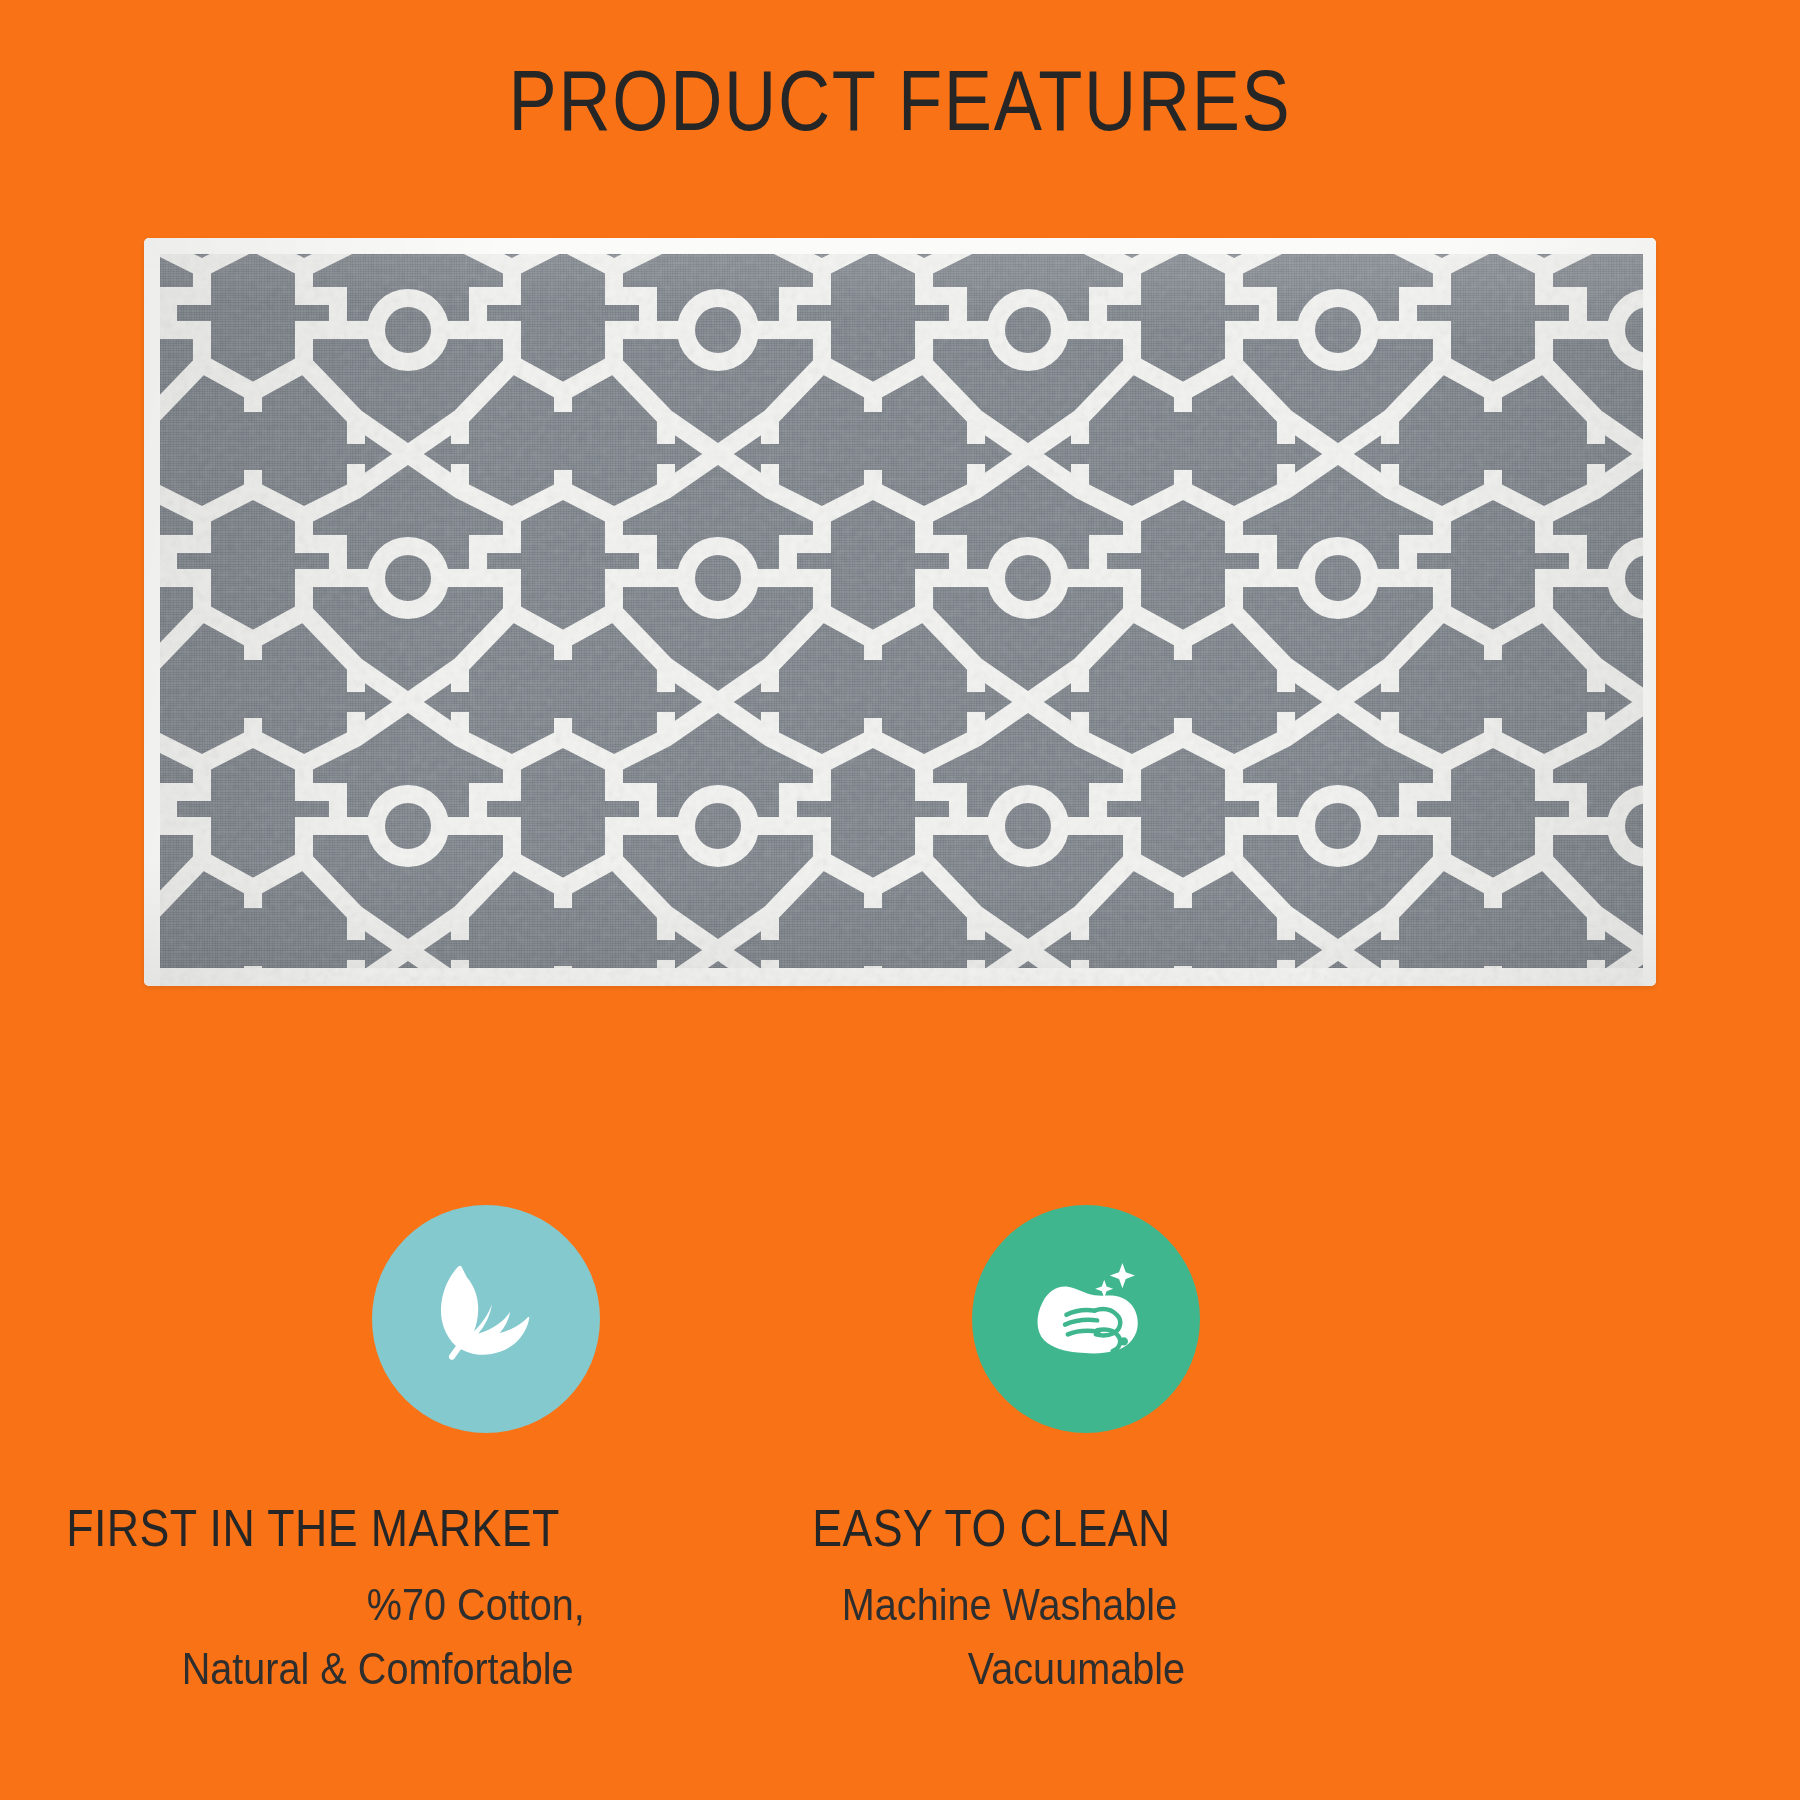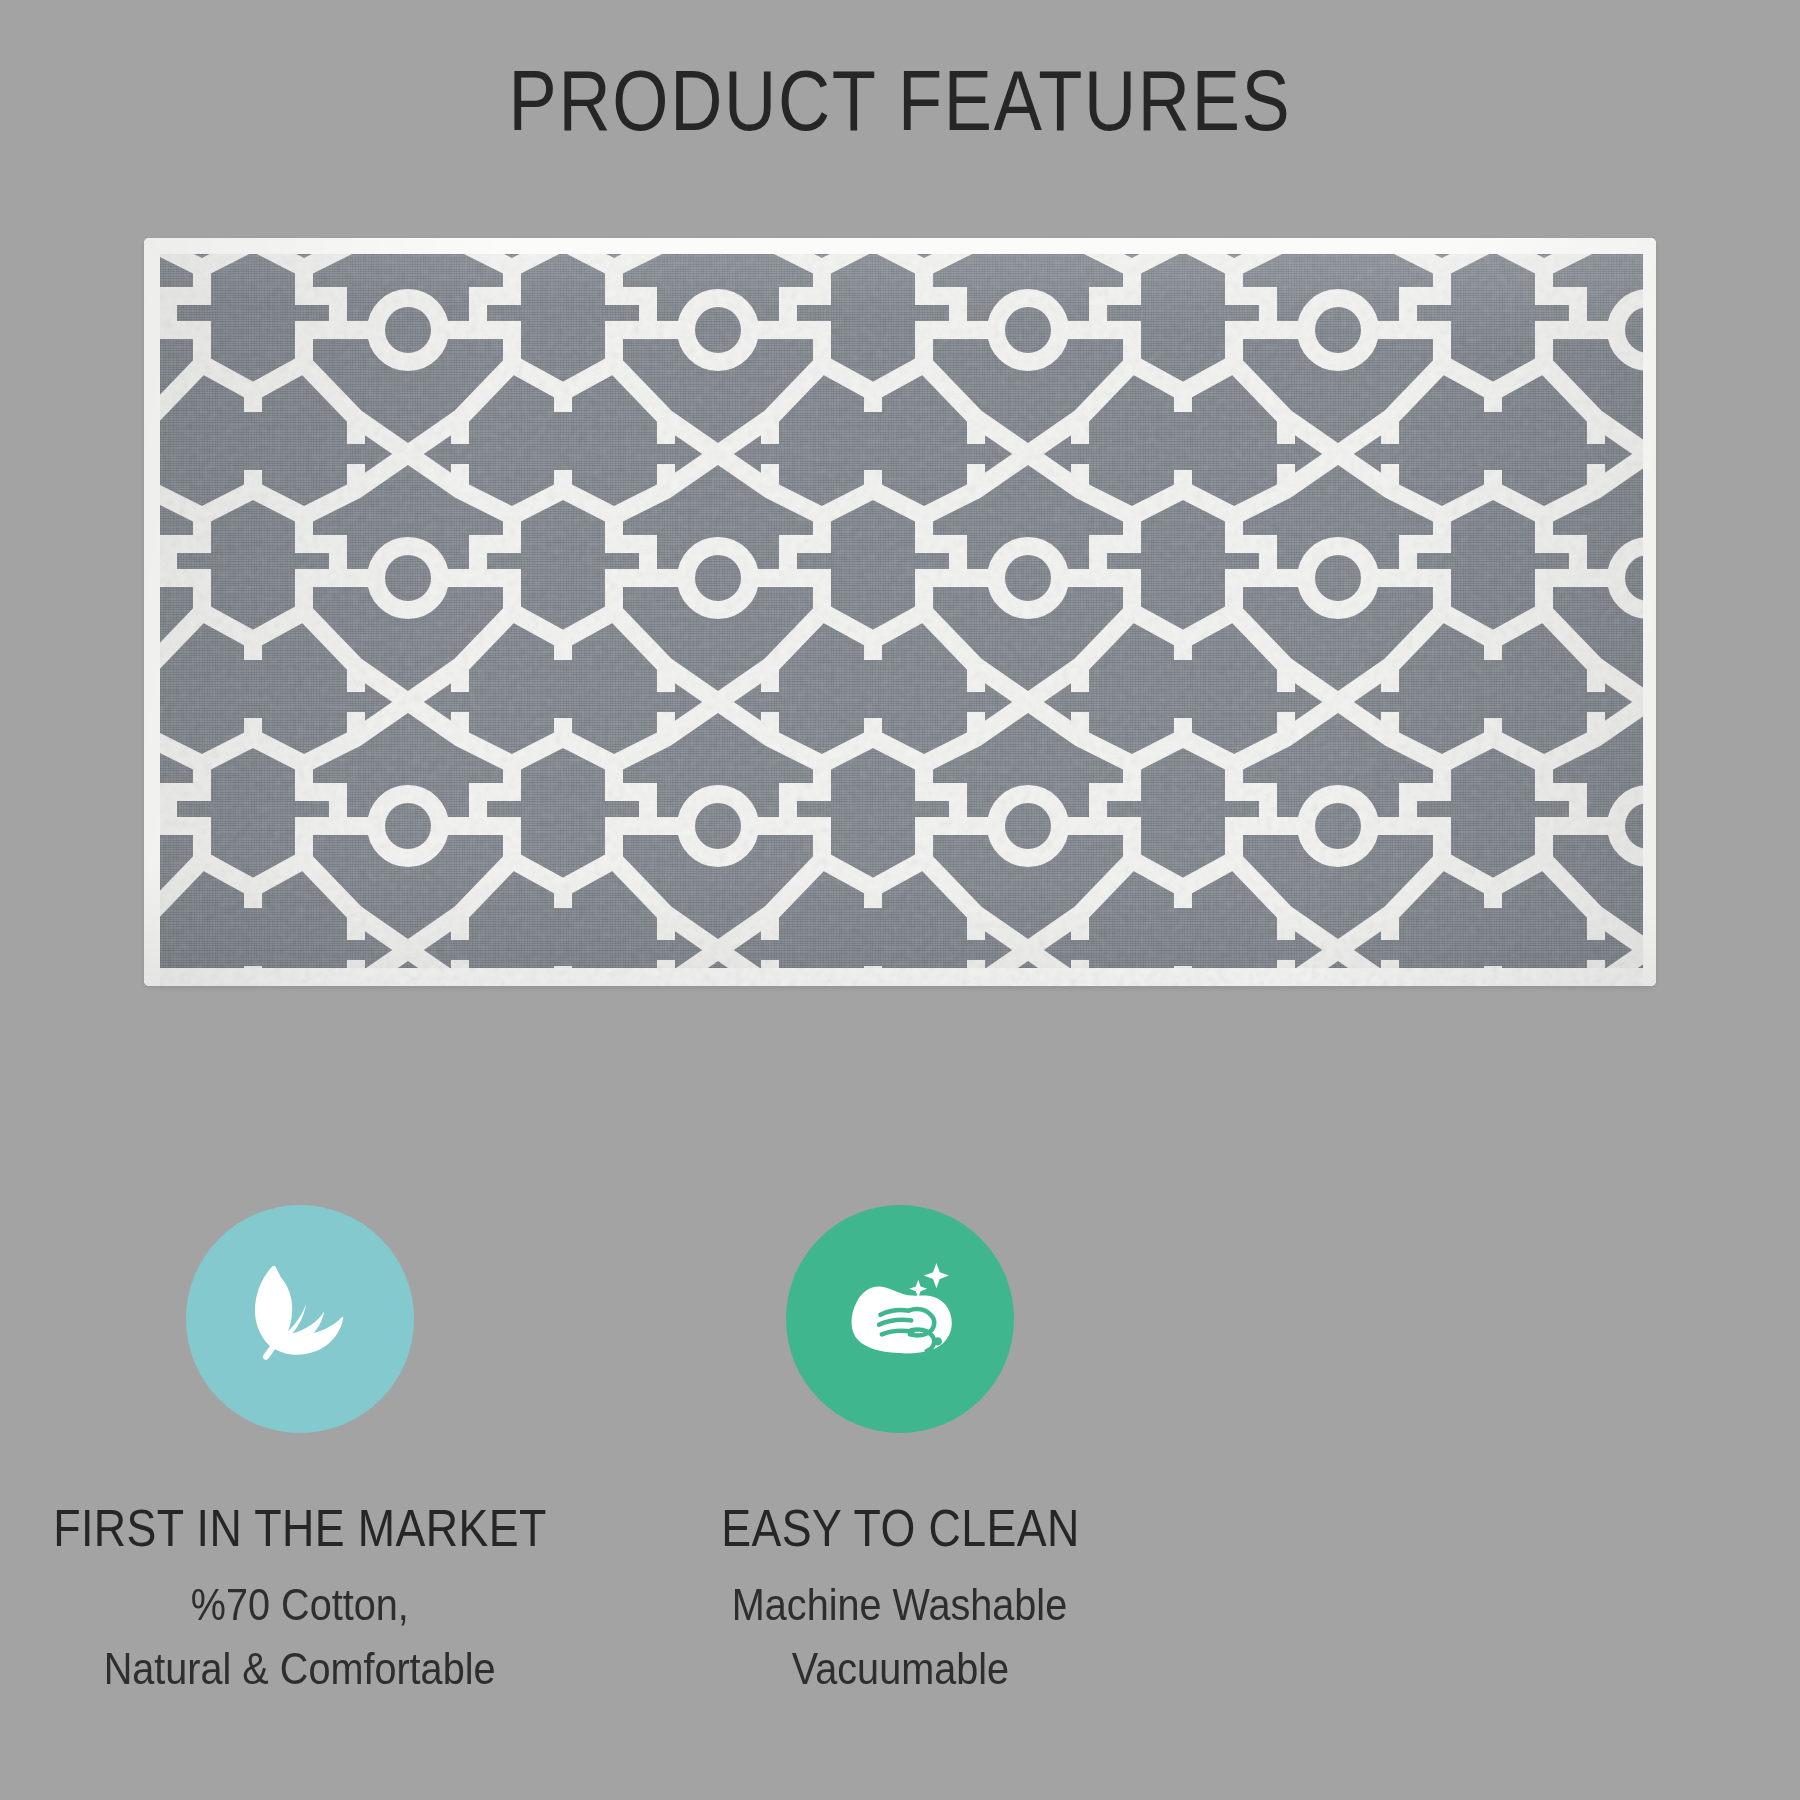--- a/index.html
+++ b/index.html
@@ -9,21 +9,21 @@
     height: 1800px;
     background: #ffffff;
     font-family: "Liberation Sans", sans-serif;
     overflow: hidden;
   }
 
   .page {
     position: relative;
     width: 1800px;
     height: 1800px;
-    background: #a3a3a3;
+    background: #f97316;
   }
 
   
   .page-title {
     position: absolute;
     top: 52px;
     left: 0;
     width: 1800px;
     text-align: center;
     font-family: "Liberation Sans", sans-serif;
@@ -98,21 +98,21 @@
     position: absolute;
     left: 0;
     top: 1205px;
     width: 1800px;
     display: flex;
   }
   .feature {
     width: 600px;
     display: flex;
     flex-direction: column;
-    align-items: center;
+    align-items: flex-end;
   }
 
   .icon-circle {
     width: 228px;
     height: 228px;
     border-radius: 50%;
     display: flex;
     align-items: center;
     justify-content: center;
     position: relative;

